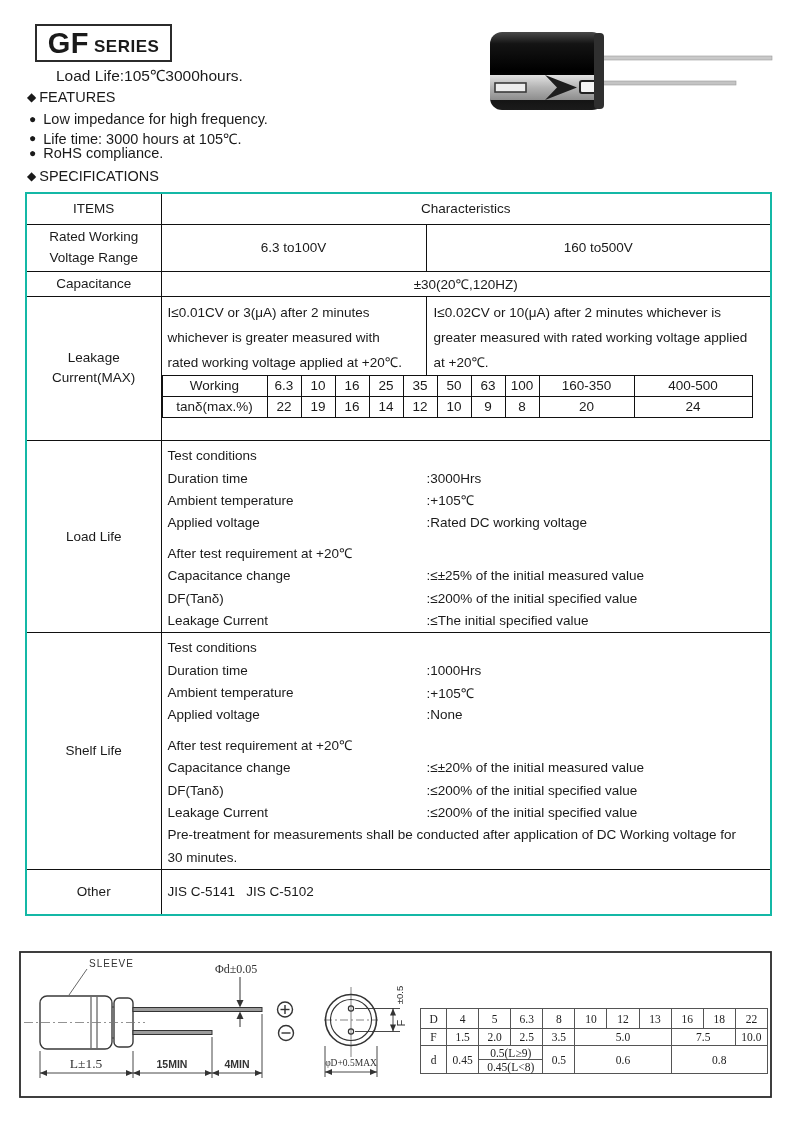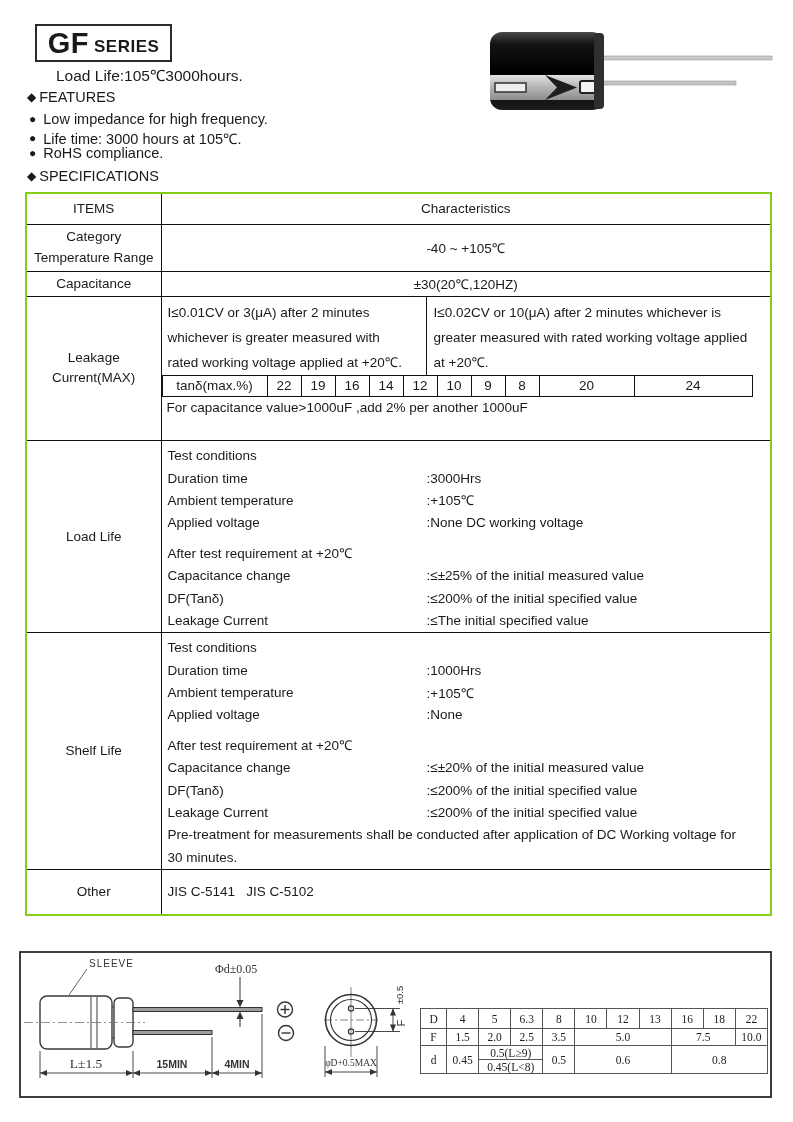--- a/index.html
+++ b/index.html
@@ -22,21 +22,21 @@
   .feature-line{ position:absolute; left:29px; font-size:14.5px; display:flex; align-items:center; gap:7px; }
   .feature-line .bullet{ font-size:12px; }
 
   
   .photo{ position:absolute; left:488px; top:25px; }
 
   
   table.spec{
     position:absolute; left:25px; top:192px; width:745px;
     border-collapse:collapse; table-layout:fixed; font-size:13.5px; color:#1a1a1a;
-    border:2px solid #84cc16;
+    border:2px solid #14b8a6;
   }
   .spec td{ border:1.5px solid #111; padding:0; text-align:center; vertical-align:middle; }
   .spec .lbl div{ line-height:1.5; }
   tr.h-head{ height:31px; } tr.h-volt{ height:47px; } tr.h-temp{ height:47px; }
   tr.h-cap{ height:25px; } tr.h-leak{ height:144px; } tr.h-load{ height:185px; }
   tr.h-shelf{ height:231px; } tr.h-other{ height:46px; }
 
   td.leak-cell{ text-align:left; vertical-align:top; }
   .leak-texts{ display:flex; height:78px; }
   .leak-left{ width:265px; box-sizing:border-box; border-right:1.5px solid #111;
@@ -130,26 +130,27 @@
     <colgroup>
         <col style="width:135px">
         <col style="width:265px">
         <col style="width:345px">
       </colgroup>
     <tbody>
         <tr class="h-head">
       <td>ITEMS</td>
       <td colspan="2">Characteristics</td>
     </tr>
-    <tr class="h-temp">
+    <tr class="h-volt">
       <td class="lbl">
-        <div>Category</div>
-        <div>Temperature Range</div>
+        <div>Rated Working</div>
+        <div>Voltage Range</div>
       </td>
-      <td colspan="2">-40 ~ +105℃</td>
+      <td>6.3 to100V</td>
+      <td>160 to500V</td>
     </tr>
     <tr class="h-cap">
       <td>Capacitance</td>
       <td colspan="2">±30(20℃,120HZ)</td>
     </tr>
     <tr class="h-leak">
       <td class="lbl">
         <div>Leakage</div>
         <div>Current(MAX)</div>
       </td>
@@ -174,55 +175,67 @@
                 <col style="width:34px">
             <col style="width:34px">
                 <col style="width:34px">
                 <col style="width:34px">
                 <col style="width:34px">
             <col style="width:34px">
                 <col style="width:95px">
                 <col style="width:118px">
           </colgroup>
           <tbody>
+                <tr>
+            <td>Working</td>
+            <td>6.3</td>
+            <td>10</td>
+            <td>16</td>
+            <td>25</td>
+            <td>35</td>
+            <td>50</td>
+            <td>63</td>
+            <td>100</td>
+            <td>160-350</td>
+            <td>400-500</td>
+          </tr>
           <tr>
             <td>tanδ(max.%)</td>
             <td>22</td>
             <td>19</td>
             <td>16</td>
             <td>14</td>
             <td>12</td>
             <td>10</td>
             <td>9</td>
             <td>8</td>
             <td>20</td>
             <td>24</td>
           </tr>
         </tbody>
             </table>
-        <div class="leak-note">For capacitance value&gt;1000uF ,add 2% per another 1000uF</div>
       </td>
     </tr>
     <tr class="h-load">
       <td>Load Life</td>
       <td colspan="2" class="life-cell">
         <div class="cline">
               <span>Test conditions</span>
             </div>
         <div class="cline">
               <span class="cname">Duration time</span>
               <span>:3000Hrs</span>
             </div>
         <div class="cline">
               <span class="cname">Ambient temperature</span>
               <span>:+105℃</span>
             </div>
         <div class="cline">
               <span class="cname">Applied voltage</span>
-              <span>:None DC working voltage</span>
+              <span>:Rated DC working voltage</span>
             </div>
         <div class="cline after">
               <span>After test requirement at +20℃</span>
             </div>
         <div class="cline">
               <span class="cname">Capacitance change</span>
               <span>:≤±25% of the initial measured value</span>
             </div>
         <div class="cline">
               <span class="cname">DF(Tanδ)</span>

